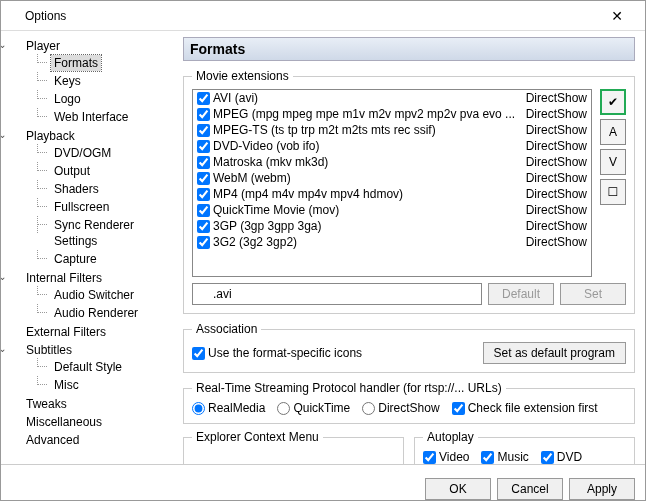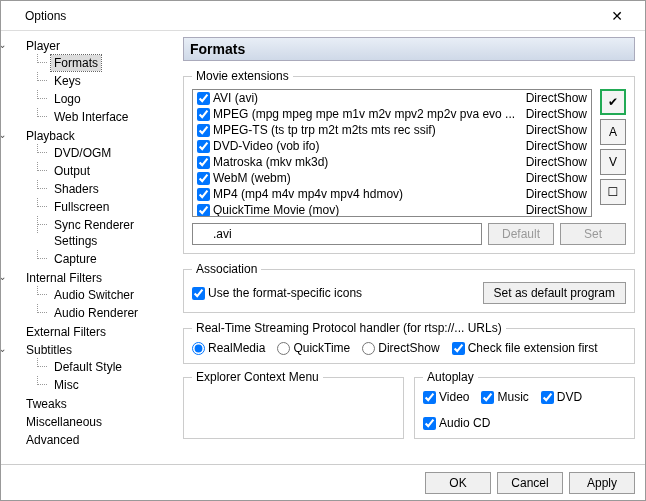--- a/index.html
+++ b/index.html
@@ -16,37 +16,37 @@
 .tree li::after { content: ""; position: absolute; left: 0; top: 8px; width: 10px; border-top: 1px dotted #999; }
 .tree > ul > li::before, .tree > ul > li::after { display: none; }
 .tree .node { display: inline-block; padding: 0 3px; }
 .tree .sel { background: #ddd; outline: 1px dotted #666; }
 .tree .exp { position: absolute; left: -12px; top: 3px; width: 11px; height: 11px; font-size: 10px; line-height: 10px; text-align: center; color: #555; }
 .main { flex: 1; padding: 6px 10px 0 4px; }
 .heading { background: linear-gradient(#e8eef6,#cfd9e8); border: 1px solid #aab; padding: 3px 6px; font-weight: bold; font-size: 14px; }
 fieldset { border: 1px solid #ccc; margin: 8px 0 0 0; padding: 6px 8px 8px 8px; }
 legend { padding: 0 4px; }
 .ext-row { display: flex; gap: 8px; }
-.ext-list { flex: 1; border: 1px solid #888; height: 128px; overflow-y: scroll; background: #fff; }
+.ext-list { flex: 1; border: 1px solid #888; height: 188px; overflow-y: scroll; background: #fff; }
 .ext-item { display: flex; align-items: center; padding: 1px 4px; }
 .ext-item .lbl { flex: 1; white-space: nowrap; overflow: hidden; text-overflow: ellipsis; }
 .ext-item .src { color: #000; margin-left: 6px; }
 .side-btns { display: flex; flex-direction: column; gap: 4px; }
 .side-btn { width: 26px; height: 26px; border: 1px solid #888; background: #f4f4f4; display: flex; align-items: center; justify-content: center; font-size: 11px; cursor: pointer; }
 .side-btn.sel { outline: 2px solid #2a5; outline-offset: -2px; }
 .below { display: flex; gap: 6px; margin-top: 6px; align-items: center; }
 .below input[type=text] { flex: 1; height: 22px; border: 1px solid #888; padding: 0 20px; }
 button.btn { height: 22px; min-width: 66px; border: 1px solid #999; background: #f0f0f0; cursor: pointer; padding: 0 10px; }
 button.btn:disabled { color: #999; }
 .assoc-row { display: flex; align-items: center; gap: 8px; }
 .assoc-row label { flex: 1; }
 .rtsp-row, .ctx-row { display: flex; align-items: center; gap: 12px; flex-wrap: wrap; }
 .two-cols { display: flex; gap: 10px; }
 .two-cols fieldset { flex: 1; margin-top: 6px; }
-.footer { position: absolute; bottom: 0; left: 0; right: 0; height: 36px; border-top: 1px solid #ccc; display: flex; justify-content: flex-end; align-items: center; gap: 6px; padding: 0 10px; background: #fff; }
+.footer { position: absolute; bottom: 0; left: 0; right: 0; height: 36px; border-top: 1px solid #ccc; display: flex; justify-content: flex-end; align-items: flex-end; gap: 6px; padding: 0 10px; background: #fff; }
 input[type=checkbox], input[type=radio] { margin: 0 3px 0 0; vertical-align: middle; }
 label.inline { display: inline-flex; align-items: center; }
 </style>
 </head>
 <body>
 
 <div class="title-bar">
   <span class="title">Options</span>
   <span class="close">✕</span>
 </div>

